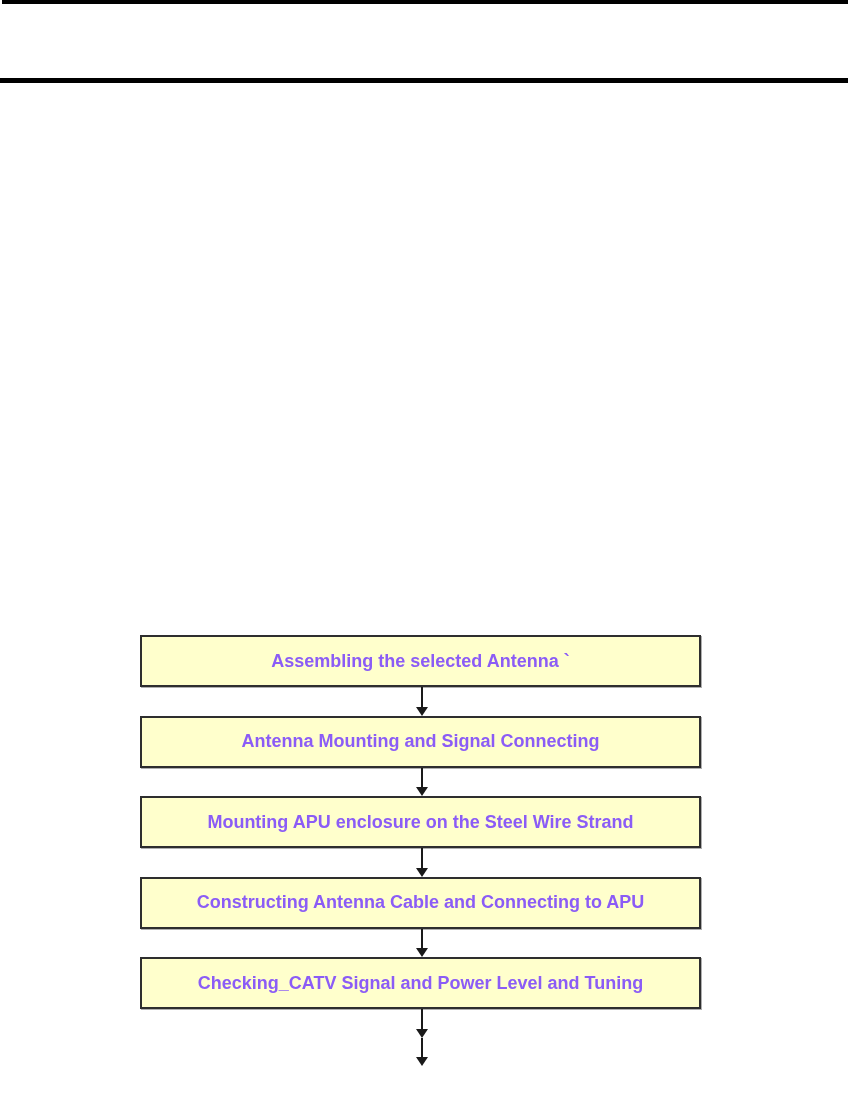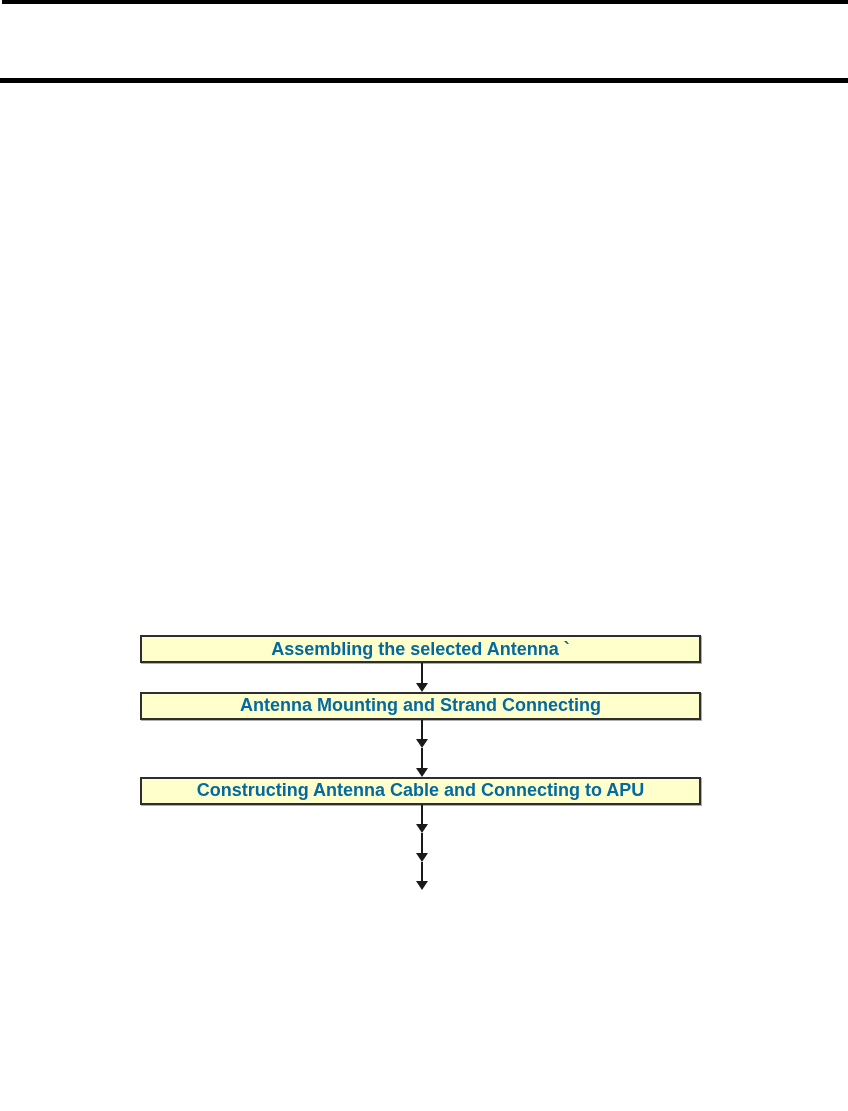--- a/index.html
+++ b/index.html
@@ -36,32 +36,32 @@
   .flowchart {
     position: absolute;
     left: 140px;
     top: 635px;
     width: 561px;
     display: flex;
     flex-direction: column;
   }
   .flow-box {
     box-sizing: border-box;
-    height: 28px;
+    height: 52px;
     width: 100%;
     background: #ffffcc;
     border: 2px solid #2e2e2e;
     box-shadow: 1px 1px 0 rgba(110,110,110,0.55);
     display: flex;
     align-items: center;
     justify-content: center;
     text-align: center;
     font-size: 18px;
     font-weight: bold;
-    color: #0369a1;
+    color: #8b5cf6;
     letter-spacing: 0;
     white-space: nowrap;
   }
   .connector {
     height: 28.5px;
     display: flex;
     flex-direction: column;
     align-items: center;
     justify-content: flex-start;
     
@@ -90,40 +90,42 @@
 
   <div class="flowchart">
 
     <div class="flow-box">Assembling the selected Antenna `</div>
 
     <div class="connector">
       <div class="line"></div>
       <div class="head"></div>
     </div>
 
-    <div class="flow-box">Antenna Mounting and Strand Connecting</div>
+    <div class="flow-box">Antenna Mounting and Signal Connecting</div>
 
     <div class="connector">
       <div class="line"></div>
       <div class="head"></div>
     </div>
 
+    <div class="flow-box">Mounting APU enclosure on the Steel Wire Strand</div>
 
     <div class="connector">
       <div class="line"></div>
       <div class="head"></div>
     </div>
 
     <div class="flow-box">Constructing Antenna Cable and Connecting to APU</div>
 
     <div class="connector">
       <div class="line"></div>
       <div class="head"></div>
     </div>
 
+    <div class="flow-box">Checking_CATV Signal and Power Level and Tuning</div>
 
     <div class="connector">
       <div class="line"></div>
       <div class="head"></div>
     </div>
 
 
     <div class="connector">
       <div class="line"></div>
       <div class="head"></div>

